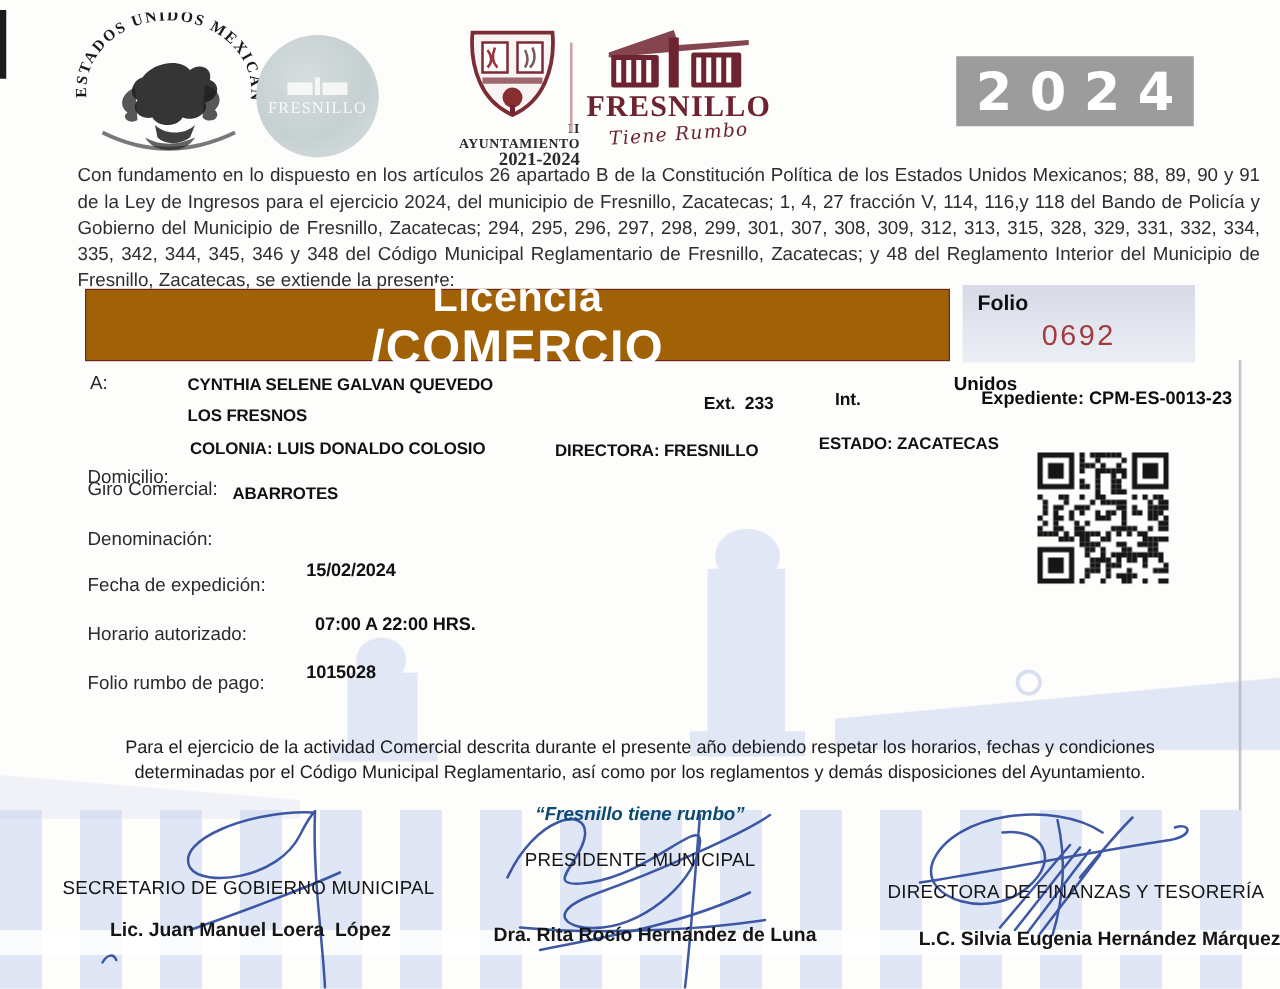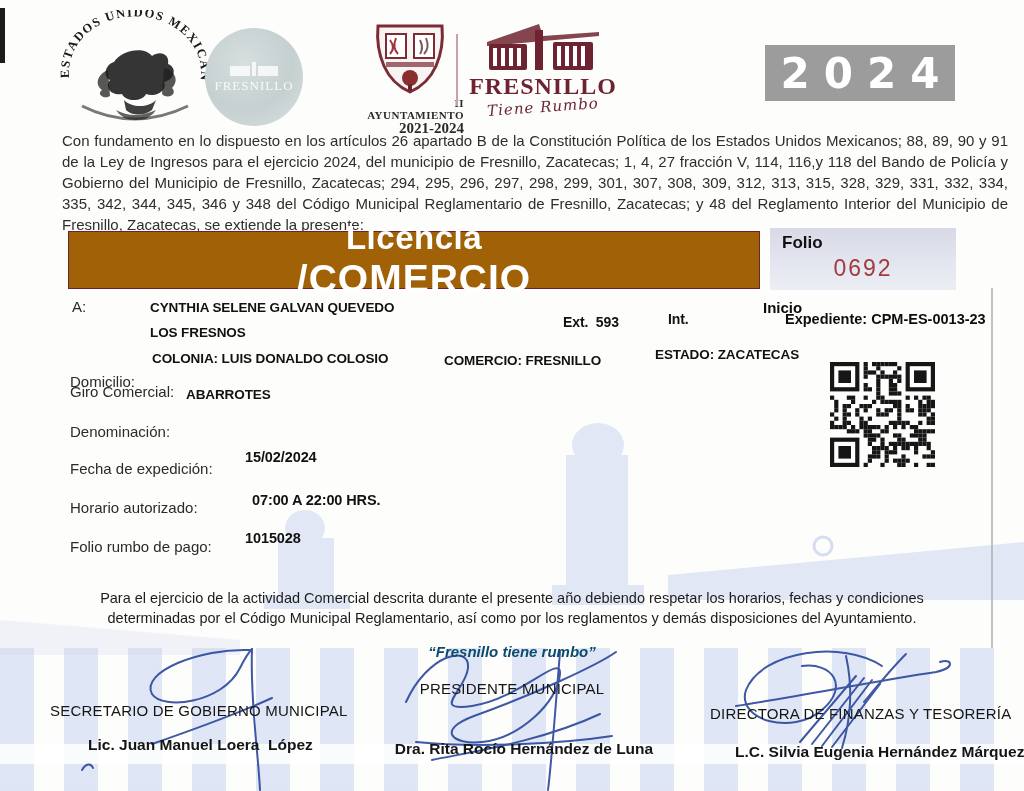--- a/index.html
+++ b/index.html
@@ -174,33 +174,33 @@
 <div class="abs banner">
   <span class="t1">Licencia </span>
   <span class="t2">/COMERCIO</span>
 </div>
 
 <div class="abs folio-box">
   <div class="folio-label">Folio</div>
   <div class="folio-value">0692</div>
 </div>
 
-<div class="abs inicio">Inicio</div>
+<div class="abs inicio">Unidos</div>
 <div class="abs expediente">Expediente: CPM-ES-0013-23</div>
 
 <div class="abs flabel" style="left:72px;top:298px;">A:</div>
 <div class="abs fvalue" style="left:150px;top:300px;">CYNTHIA SELENE GALVAN QUEVEDO</div>
 
 <div class="abs fvalue" style="left:150px;top:325px;">LOS FRESNOS</div>
-<div class="abs fvalue" style="left:563px;top:314px;font-size:14px;">Ext.  593</div>
+<div class="abs fvalue" style="left:563px;top:314px;font-size:14px;">Ext.  233</div>
 <div class="abs fvalue" style="left:668px;top:311px;font-size:14px;">Int.</div>
 
 <div class="abs flabel" style="left:70px;top:339px;margin-top:34px;">Domicilio:</div>
 <div class="abs fvalue" style="left:152px;top:351px;">COLONIA: LUIS DONALDO COLOSIO</div>
-<div class="abs fvalue" style="left:444px;top:353px;">COMERCIO: FRESNILLO</div>
+<div class="abs fvalue" style="left:444px;top:353px;">DIRECTORA: FRESNILLO</div>
 <div class="abs fvalue" style="left:655px;top:347px;">ESTADO: ZACATECAS</div>
 
 <div class="abs flabel" style="left:70px;top:383px;">Giro Comercial:</div>
 <div class="abs fvalue" style="left:186px;top:387px;">ABARROTES</div>
 
 <div class="abs flabel" style="left:70px;top:423px;">Denominación:</div>
 <div class="abs fvalue" style="left:186px;top:427px;"></div>
 
 <div class="abs flabel" style="left:70px;top:460px;">Fecha de expedición:</div>
 <div class="abs fvalue" style="left:245px;top:449px;font-size:14.5px;">15/02/2024</div>

